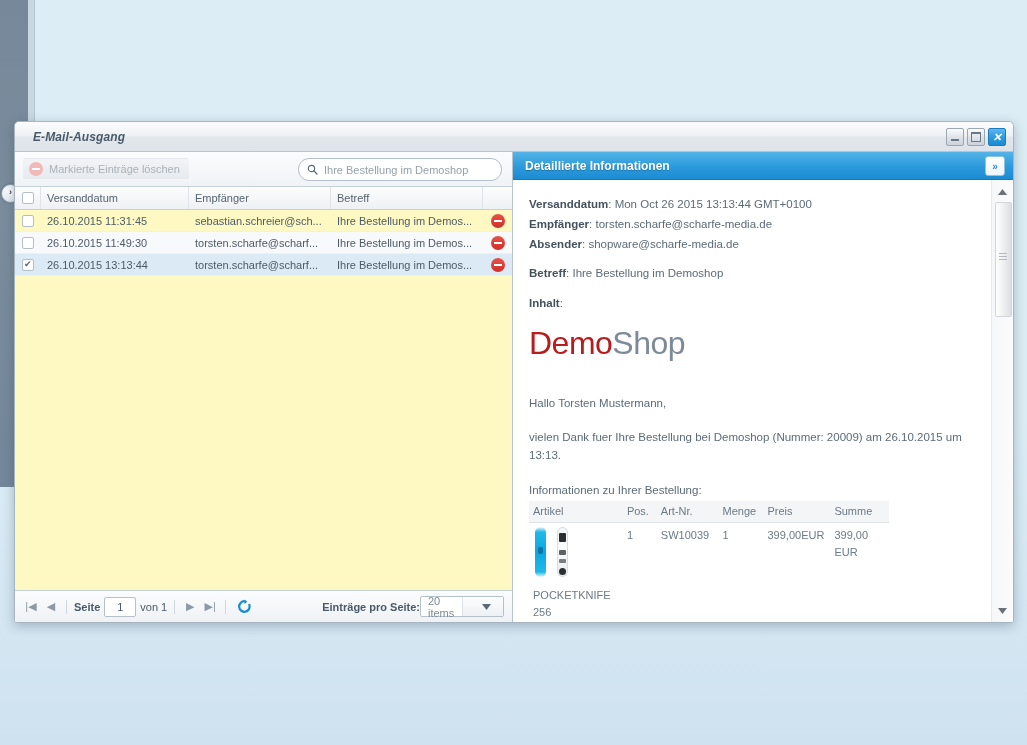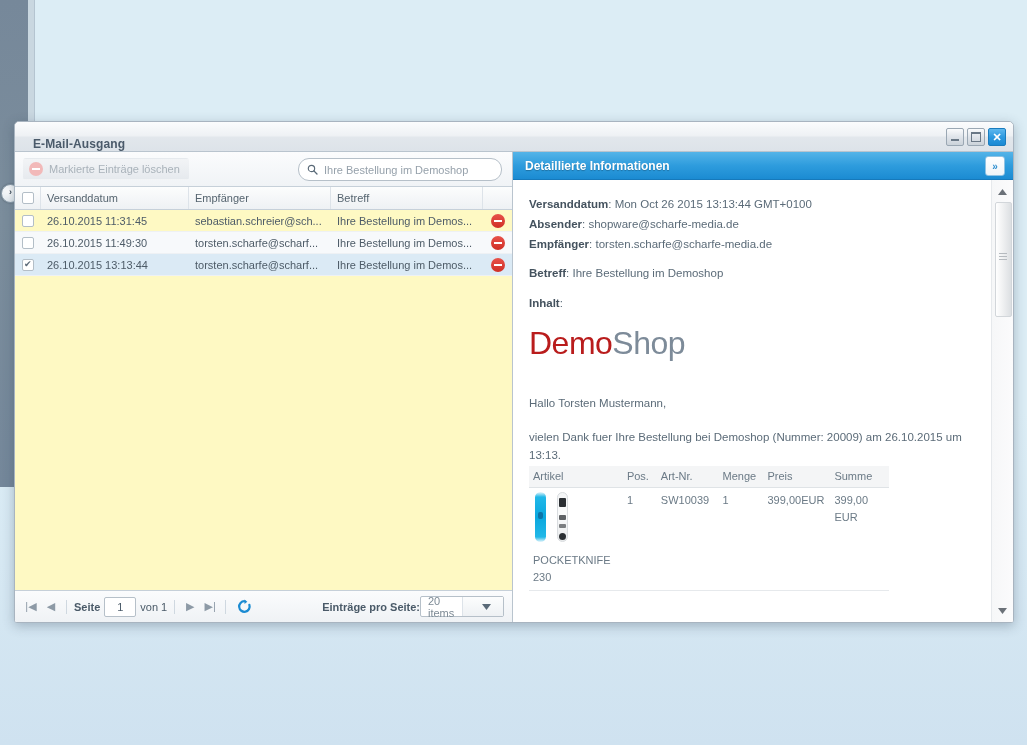--- a/index.html
+++ b/index.html
@@ -43,22 +43,23 @@
     border: 1px solid #a8b4c0;
     border-radius: 5px 5px 3px 3px;
     box-shadow: 0 3px 12px rgba(40,60,80,.30);
     overflow: hidden;
   }
   .titlebar {
     height: 29px;
     background: linear-gradient(180deg, #fbfcfd 0%, #eef1f4 48%, #e2e7ec 52%, #dde3e9 100%);
     border-bottom: 1px solid #b9c4ce;
     border-radius: 4px 4px 0 0;
-    display: flex; align-items: flex-end;
+    display: flex; align-items: center;
     position: relative;
+    font-style: italic;
   }
   .title-text {
     margin-left: 18px;
     font-size: 12px; font-weight: bold; color: #4a5a6a;
     letter-spacing: .1px;
   }
   .win-buttons {
     position: absolute; right: 7px; top: 6px;
     display: flex; gap: 3px;
   }
@@ -430,44 +431,45 @@
         <div class="collapse-btn">»</div>
       </div>
 
       <div class="detail-body">
         <div class="detail-content">
 
           <div class="meta-line">
             <b>Versanddatum</b>: <span>Mon Oct 26 2015 13:13:44 GMT+0100</span>
           </div>
           <div class="meta-line">
+            <b>Empfänger</b>: <span>torsten.scharfe@scharfe-media.de</span>
+          </div>
+          <div class="meta-line">
             <b>Absender</b>: <span>shopware@scharfe-media.de</span>
-          </div>
-          <div class="meta-line">
-            <b>Empfänger</b>: <span>torsten.scharfe@scharfe-media.de</span>
           </div>
 
           <div class="spacer-8"></div>
 
           <div class="meta-line">
             <b>Betreff</b>: <span>Ihre Bestellung im Demoshop</span>
           </div>
 
           <div class="spacer-8"></div>
 
           <div class="meta-line">
             <b>Inhalt</b>:
           </div>
 
           <div class="shop-logo">
             <span class="a">Demo</span><span class="b">Shop</span>
           </div>
 
           <div class="greet">Hallo Torsten Mustermann,</div>
           <div class="thanks">vielen Dank fuer Ihre Bestellung bei Demoshop (Nummer: 20009) am 26.10.2015 um 13:13.</div>
+          <div class="infoline">Informationen zu Ihrer Bestellung:</div>
 
           <table class="prod-table">
             <thead>
               <tr>
                 <th class="th-art">Artikel</th>
                 <th class="th-pos">Pos.</th>
                 <th class="th-nr">Art-Nr.</th>
                 <th class="th-menge">Menge</th>
                 <th class="th-preis">Preis</th>
                 <th class="th-summe">Summe</th>
@@ -478,21 +480,21 @@
                 <td>
                   <div class="thumb">
                     <div class="board board-1"></div>
                     <div class="board board-2">
                       <i class="s1"></i>
                         <i class="s2"></i>
                         <i class="s3"></i>
                         <i class="s4"></i>
                     </div>
                   </div>
-                  <span class="prod-name">POCKETKNIFE 230</span>
+                  <span class="prod-name">POCKETKNIFE 256</span>
                 </td>
                 <td>1</td>
                 <td>SW10039</td>
                 <td>1</td>
                 <td>399,00EUR</td>
                 <td>399,00 EUR</td>
               </tr>
 
             </tbody>
           </table>

